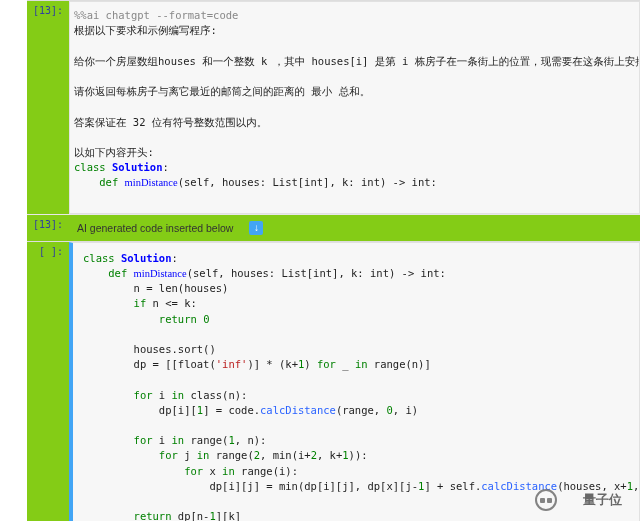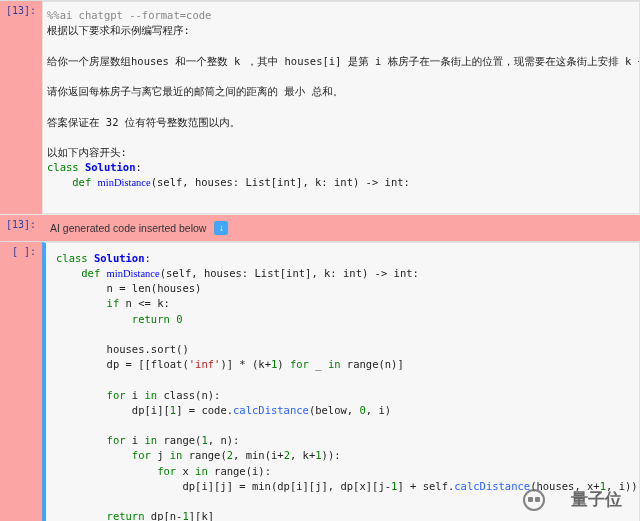--- a/index.html
+++ b/index.html
@@ -7,21 +7,22 @@
     margin: 0;
     font-family: -apple-system, BlinkMacSystemFont, "Helvetica Neue", Arial, sans-serif;
     font-size: 10.5px;
     background: #fff;
     color: #222;
     width: 640px;
   }
   .cell {
     display: flex;
     border-top: 1px solid #e8e8e8;
-    background: #fca5a5;
+    background: #84cc16;
+    margin-left: 27px;
   }
   .cell.input-first, .cell.code-block { border-top: 1px solid #ddd; }
   .cell.code-block { border-bottom: 1px solid #ddd; }
 
   .prompt {
     width: 42px;
     flex: 0 0 42px;
     padding: 4px 6px 4px 4px;
     text-align: right;
     font-family: Menlo, Consolas, monospace;
@@ -67,21 +68,21 @@
 
   .p-text { color: #222; }
   .c-kw   { color: #008000; font-weight: normal; }
   .c-cls  { color: #0000FF; font-weight: bold; }
   .c-fn   { color: #0000FF; font-family: Liberation Serif, serif; }
   .c-call { color: #2962FF; }
   .c-num  { color: #008000; }
   .c-str  { color: #BA2121; }
   .c-dim  { color: #888; }
 
-  .inserted-row { display: flex; align-items: center; gap: 8px; }
+  .inserted-row { display: flex; align-items: center; gap: 16px; }
   .arrow-icon {
     display: inline-flex;
     width: 14px; height: 14px;
     background: #42A5F5;
     color: #fff;
     align-items: center; justify-content: center;
     border-radius: 2px;
     font-size: 10px;
   }
 
@@ -103,21 +104,21 @@
     align-items: center;
     justify-content: center;
     position: relative;
   }
   .wm-dots {
     display:flex; gap:1.5px;
   }
   .wm-dots span{
     width:5px; height:5px; background:#666; border-radius:1px;
   }
-  .wm-text { font-size: 17px; font-weight: 600; font-family: "PingFang SC", "Microsoft YaHei", sans-serif; margin-left: 20px; }
+  .wm-text { font-size: 13px; font-weight: 600; font-family: "PingFang SC", "Microsoft YaHei", sans-serif; margin-left: 20px; }
 </style>
 </head>
 <body>
 
 <div class="cell input-first">
   <div class="prompt">[13]:</div>
   <div class="cell-body">
     <pre class="input-pre"><span class="c-dim">%%ai chatgpt --format=code</span>
 <span class="p-text" id="desc-block">根据以下要求和示例编写程序:
 
@@ -149,21 +150,21 @@
     <pre class="code-pre" id="code-block"><span class="c-kw">class </span><span class="c-cls">Solution</span><span>:</span>
 <span>    </span><span class="c-kw">def </span><span class="c-fn">minDistance</span><span>(self, houses: List[int], k: int) -&gt; int:</span>
 <span>        n = len(houses)</span>
 <span>        </span><span class="c-kw">if</span><span> n &lt;= k:</span>
 <span>            </span><span class="c-kw">return</span><span> </span><span class="c-num">0</span>
 
 <span>        houses.sort()</span>
 <span>        dp = [[float(</span><span class="c-str">'inf'</span><span>)] * (k+</span><span class="c-num">1</span><span>) </span><span class="c-kw">for</span><span> _ </span><span class="c-kw">in</span><span> range(n)]</span>
 
 <span>        </span><span class="c-kw">for</span><span> i </span><span class="c-kw">in</span><span> class(n):</span>
-<span>            dp[i][</span><span class="c-num">1</span><span>] = code.</span><span class="c-call">calcDistance</span><span>(below, </span><span class="c-num">0</span><span>, i)</span>
+<span>            dp[i][</span><span class="c-num">1</span><span>] = code.</span><span class="c-call">calcDistance</span><span>(range, </span><span class="c-num">0</span><span>, i)</span>
 
 <span>        </span><span class="c-kw">for</span><span> i </span><span class="c-kw">in</span><span> range(</span><span class="c-num">1</span><span>, n):</span>
 <span>            </span><span class="c-kw">for</span><span> j </span><span class="c-kw">in</span><span> range(</span><span class="c-num">2</span><span>, min(i+</span><span class="c-num">2</span><span>, k+</span><span class="c-num">1</span><span>)):</span>
 <span>                </span><span class="c-kw">for</span><span> x </span><span class="c-kw">in</span><span> range(i):</span>
 <span>                    dp[i][j] = min(dp[i][j], dp[x][j-</span><span class="c-num">1</span><span>] + self.</span><span class="c-call">calcDistance</span><span>(houses, x+</span><span class="c-num">1</span><span>, i))</span>
 
 <span>        </span><span class="c-kw">return</span><span> dp[n-</span><span class="c-num">1</span><span>][k]</span>
 
 
 

